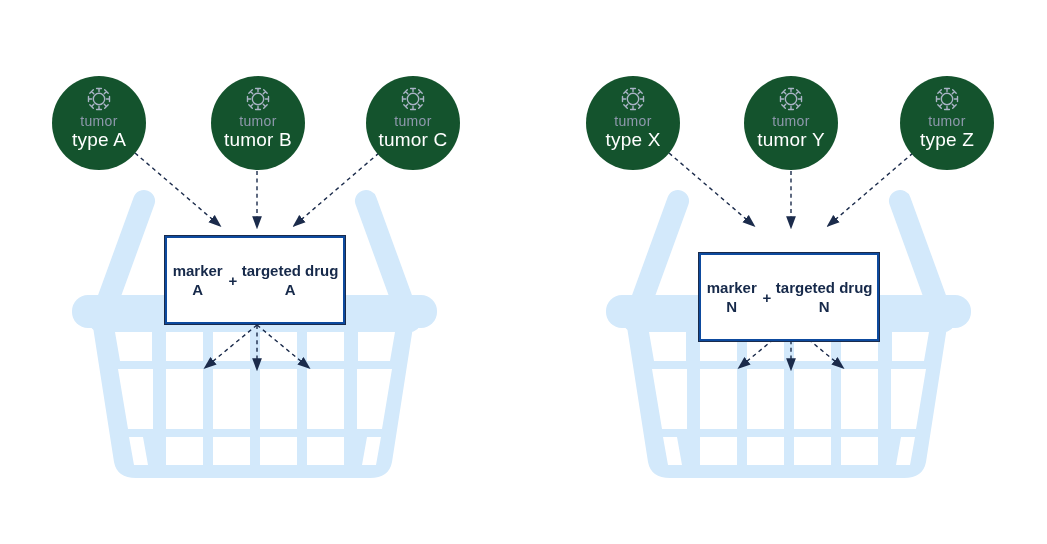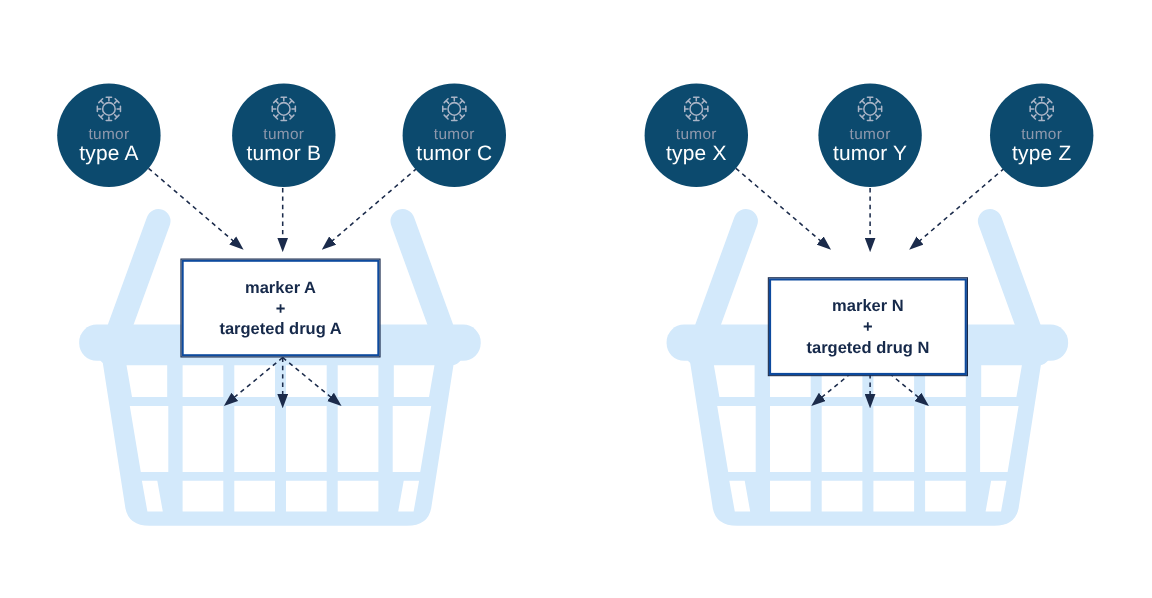--- a/index.html
+++ b/index.html
@@ -4,31 +4,31 @@
 <style>
   html,body{margin:0;padding:0;background:#ffffff;}
   .canvas{
     position:relative;width:1047px;height:544px;background:#ffffff;overflow:hidden;
     font-family:"Liberation Sans","DejaVu Sans",sans-serif;
   }
   .gfx{position:absolute;left:0;top:0;}
   
   .circle{
     position:absolute;width:94px;height:94px;border-radius:50%;
-    background:#0c4a6e;display:flex;flex-direction:column;align-items:center;
+    background:#14532d;display:flex;flex-direction:column;align-items:center;
     color:#ffffff;text-align:right;
   }
   .circle .vicon{width:28px;height:28px;margin-top:9px;flex:0 0 auto;}
   .circle .t1{font-size:14px;color:#8e98ac;line-height:15px;margin-top:1px;letter-spacing:.3px;}
   .circle .t2{font-size:19px;font-weight:normal;line-height:21px;letter-spacing:.2px;}
   
   .mbox{
     position:absolute;width:180px;height:88px;box-sizing:border-box;background:#ffffff;
     border:2px solid #0d4a9e;outline:1px solid #1a2b4c;
-    display:flex;flex-direction:column;justify-content:center;align-items:center;
+    display:flex;flex-direction:row;justify-content:center;align-items:center;
     font-size:15px;font-weight:bold;color:#16294a;line-height:19px;text-align:center;
   }
   
   .sbox{
     position:absolute;width:180px;height:52px;box-sizing:border-box;background:#ffffff;
     border:2px solid #9e7d22;outline:1px solid #6b5210;
     display:flex;justify-content:center;align-items:center;
     font-size:16px;font-weight:bold;color:#16294a;text-align:center;
   }
   .basket-shape{fill:#d3e9fb;}

